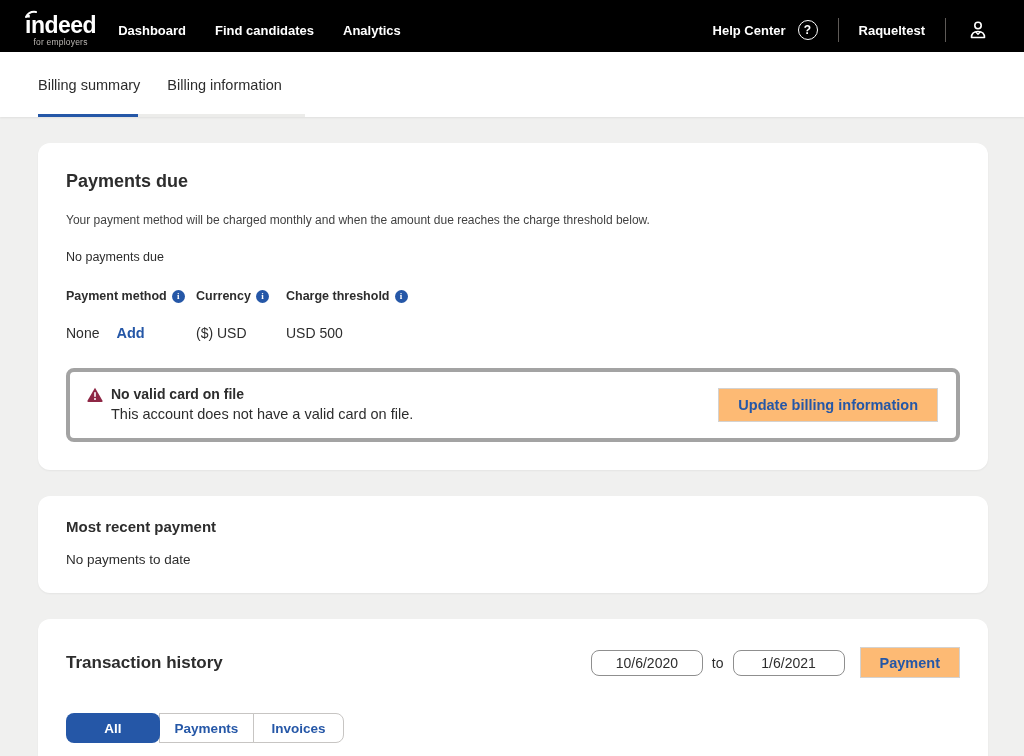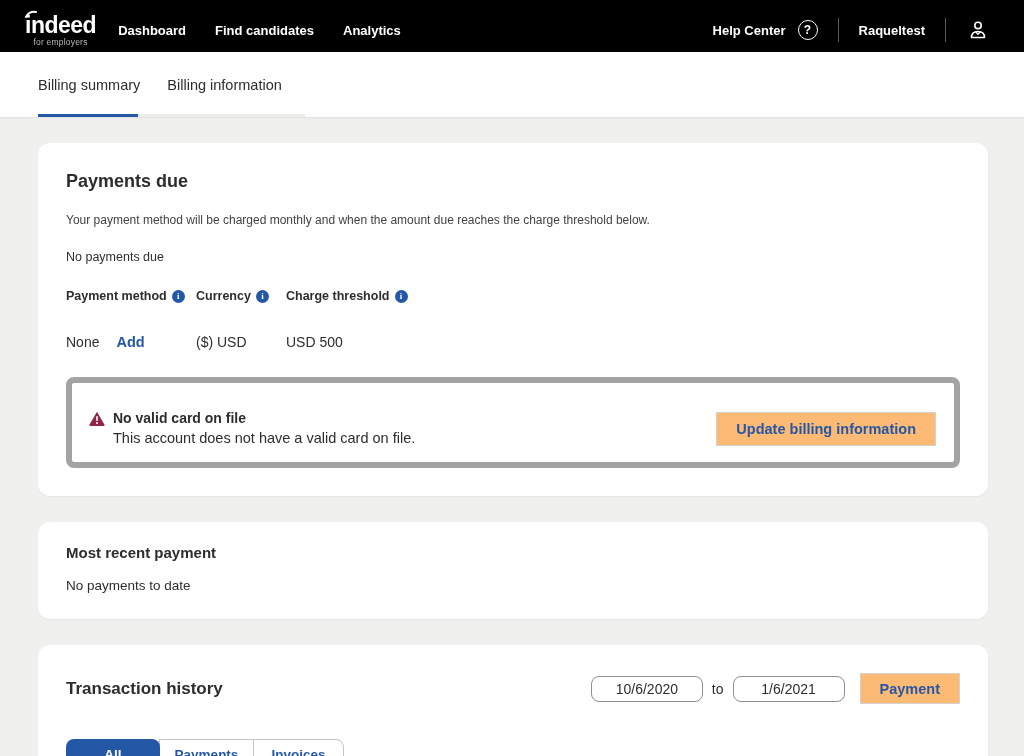--- a/index.html
+++ b/index.html
@@ -130,30 +130,30 @@
     background: #2557a7;
     border-radius: 50%;
     color: #fff;
     font-size: 9px;
     font-weight: bold;
     font-family: "Liberation Serif", serif;
     display: inline-flex; align-items: center; justify-content: center;
     cursor: pointer;
     flex: 0 0 auto;
   }
-  .vals { display: flex; margin-top: 31px; align-items: baseline; }
+  .vals { display: flex; margin-top: 22px; align-items: baseline; }
   .val { font-size: 14px; color: #2d2d2d; }
   .val-method { display: flex; gap: 17px; align-items: baseline; }
   .add-link { color: #2557a7; font-weight: bold; font-size: 14.5px; cursor: pointer; text-decoration: none; }
 
   .alert {
     margin-top: 27px;
-    border: 6px solid #a3a3a3;
+    border: 4px solid #a3a3a3;
     border-radius: 8px;
-    padding: 26px 16px 13px 17px;
+    padding: 13px 16px 13px 17px;
     display: flex;
     align-items: center;
     justify-content: space-between;
   }
   .alert-left { display: flex; align-items: flex-start; gap: 8px; }
   .warning-icon { margin-top: 2px; flex: 0 0 auto; }
   .alert-title { font-size: 14px; font-weight: bold; color: #2d2d2d; line-height: 19px; }
   .alert-msg { font-size: 14.5px; color: #2d2d2d; line-height: 21px; }
 
   .btn-secondary {

